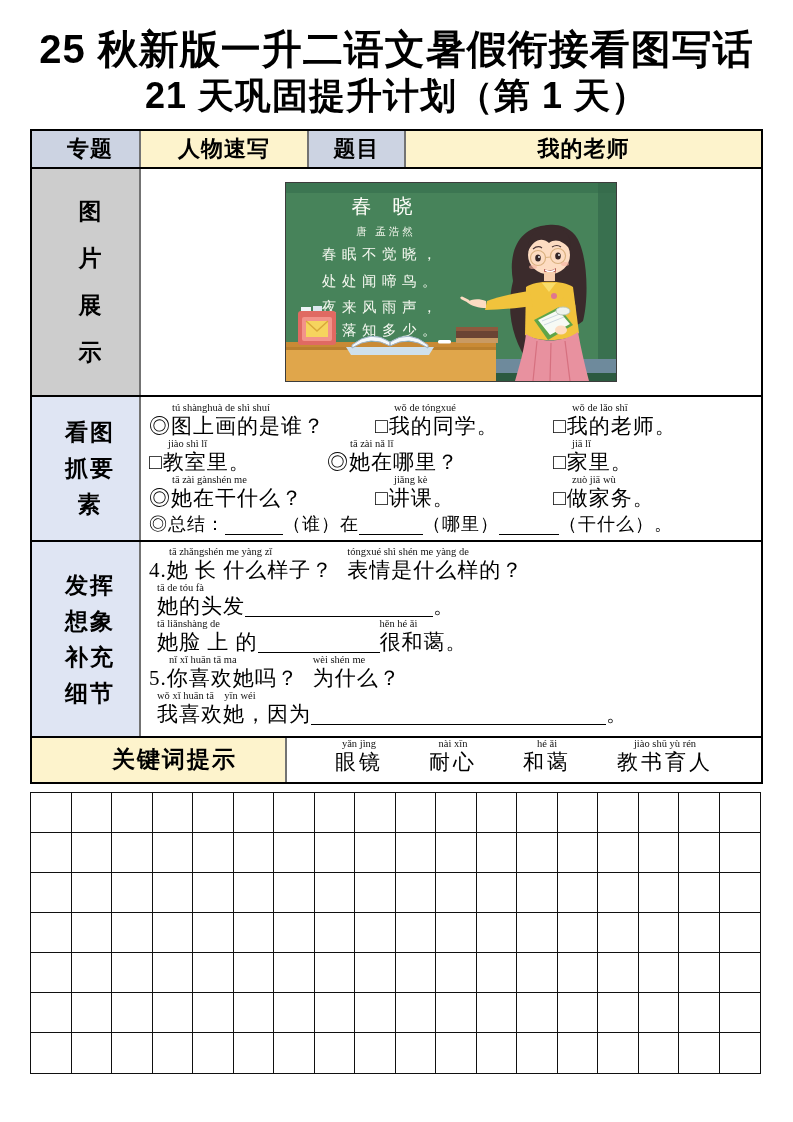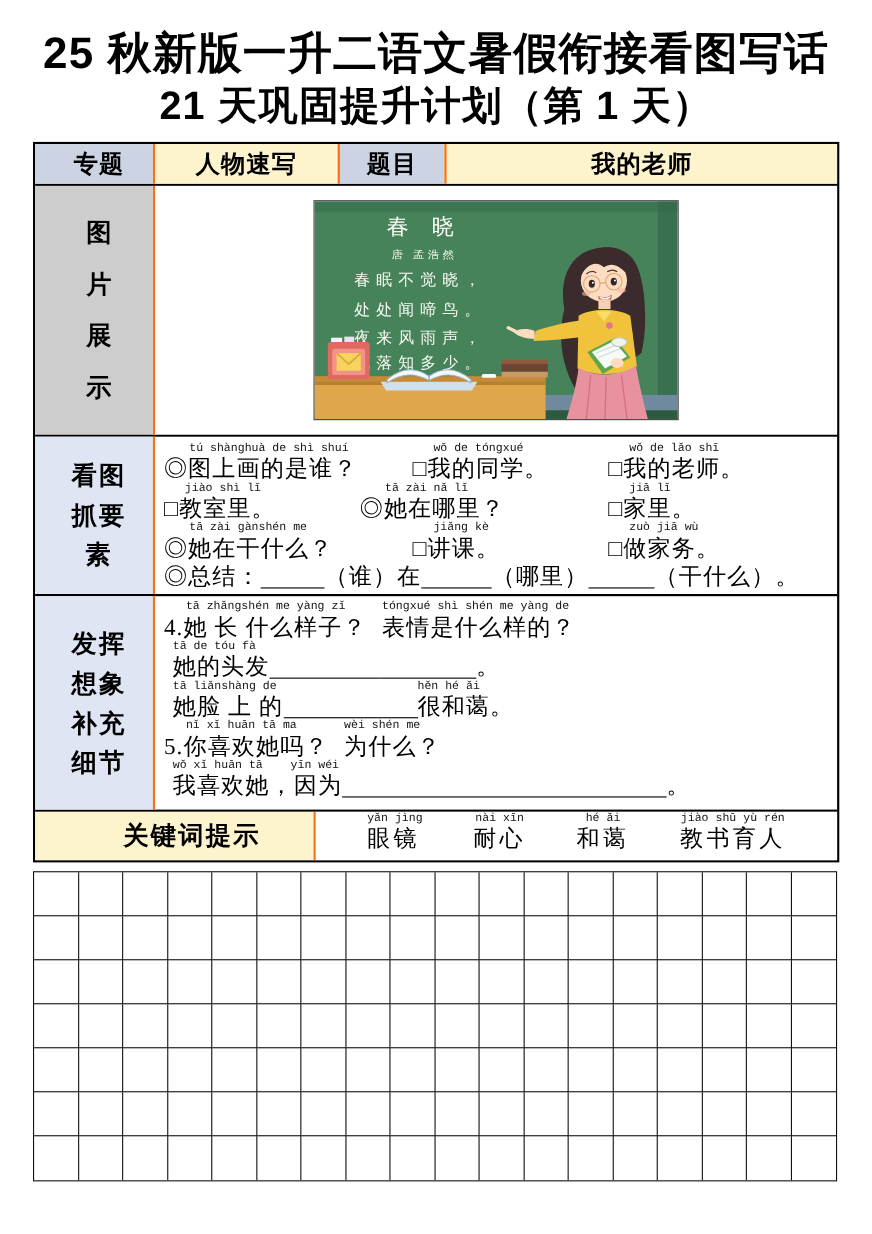--- a/index.html
+++ b/index.html
@@ -9,21 +9,21 @@
   }
   
   .titles{padding-top:26px;text-align:center;}
   .t1{font-size:40px;font-weight:bold;letter-spacing:1px;line-height:1.18;}
   .t2{font-size:36px;font-weight:bold;letter-spacing:1px;line-height:1.3;}
 
   
   .tbl{margin:9px 0 0 30px;width:729px;border:2px solid #000;}
   .row{display:flex;border-top:2px solid #000;}
   .row:first-child{border-top:none;}
-  .cell{border-left:2px solid #f97316;box-sizing:border-box;}
+  .cell{border-left:2px solid #737373;box-sizing:border-box;}
   .cell:first-child{border-left:none;}
   .lab{display:flex;flex-direction:column;align-items:center;justify-content:center;
        font-weight:bold;text-align:center;}
   .bg-blue{background:#ccd3e2;}
   .bg-yellow{background:#fdf3cc;}
   .bg-gray{background:#cdcdcd;}
   .bg-lav{background:#dfe5f3;}
 
   .hrow{height:36px;}
   .hcell{display:flex;align-items:center;justify-content:center;
@@ -45,34 +45,34 @@
   .qcontent{flex:1;padding:5px 6px 2px 8px;}
   .irow{height:194px;}
   .icontent{flex:1;padding:4px 6px 2px 8px;}
 
   .qline{display:flex;margin-bottom:1px;}
   .qc1{width:226px;}
   .qc2{width:178px;}
   .qc3{flex:1;}
   .seg{display:inline-flex;flex-direction:column;vertical-align:bottom;}
   .py{height:13px;font-size:10.5px;line-height:12px;white-space:pre;color:#111;
-      font-family:Liberation Mono, monospace;}
+      font-family:Liberation Serif, serif;}
   .py-q{padding-left:23px;}
   .py-o{padding-left:19px;}
   .py-n{padding-left:20px;}
   .hz{font-size:21px;line-height:22px;font-family:"Liberation Serif",serif;
       letter-spacing:1px;white-space:pre;}
   .iline{display:flex;align-items:flex-end;margin-bottom:1px;}
   .ind{margin-left:8px;}
   .gap14{margin-left:14px;}
   .blank{display:inline-block;border-bottom:1.6px solid #000;height:20px;align-self:flex-end;}
   .bl58{width:58px;} .bl60{width:60px;} .bl64{width:64px;}
   .bl88{width:88px;} .bl100{width:100px;} .bl122{width:122px;} .bl295{width:295px;}
   .sumline{display:flex;align-items:flex-end;margin-top:4px;}
-  .sumline .hz{font-size:21px;}
+  .sumline .hz{font-size:18px;}
 
   .krow{height:44px;}
   .klab{width:253px;font-size:23px;letter-spacing:2px;padding-left:32px;}
   .kcontent{flex:1;display:flex;justify-content:center;gap:46px;background:#fff;}
   .kw .py{text-align:center;padding:0;height:13px;}
   .kw .hz{letter-spacing:3px;}
 
   
   .wgrid{margin:8px 0 0 30px;width:731px;height:282px;border:1.5px solid #111;
          box-sizing:border-box;display:grid;

